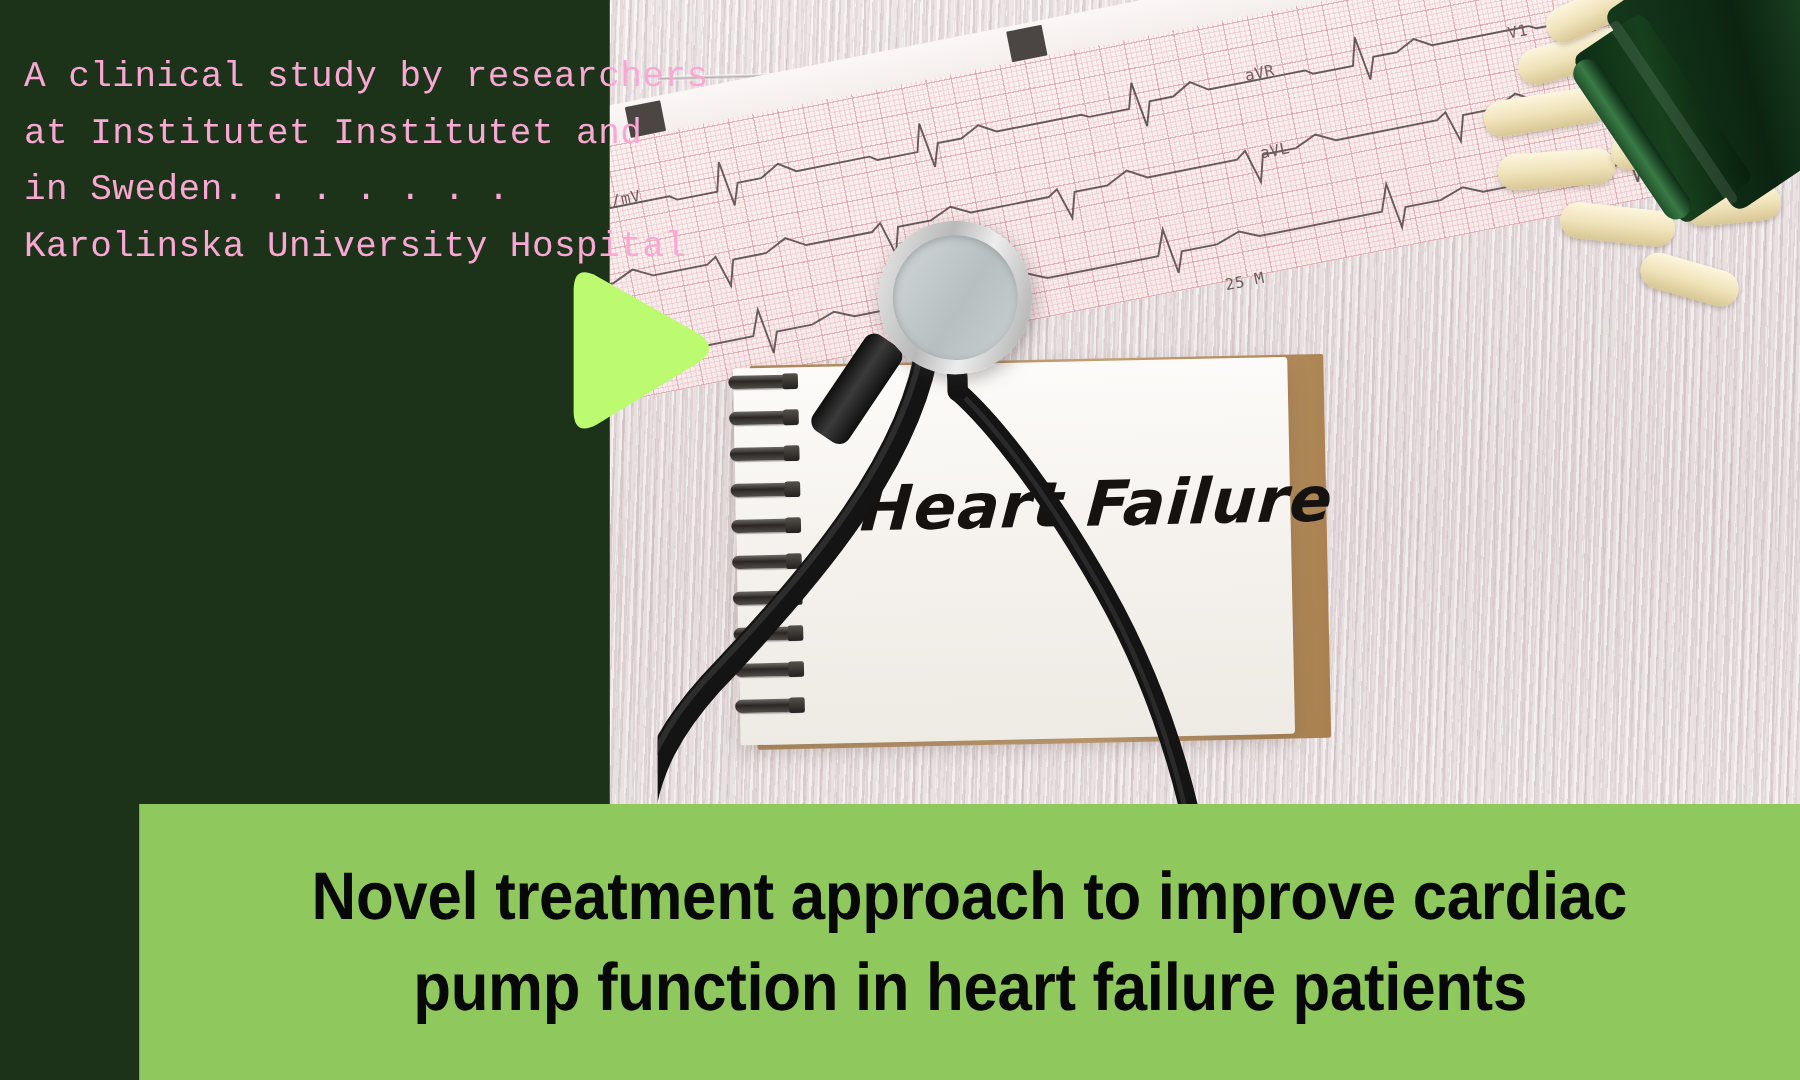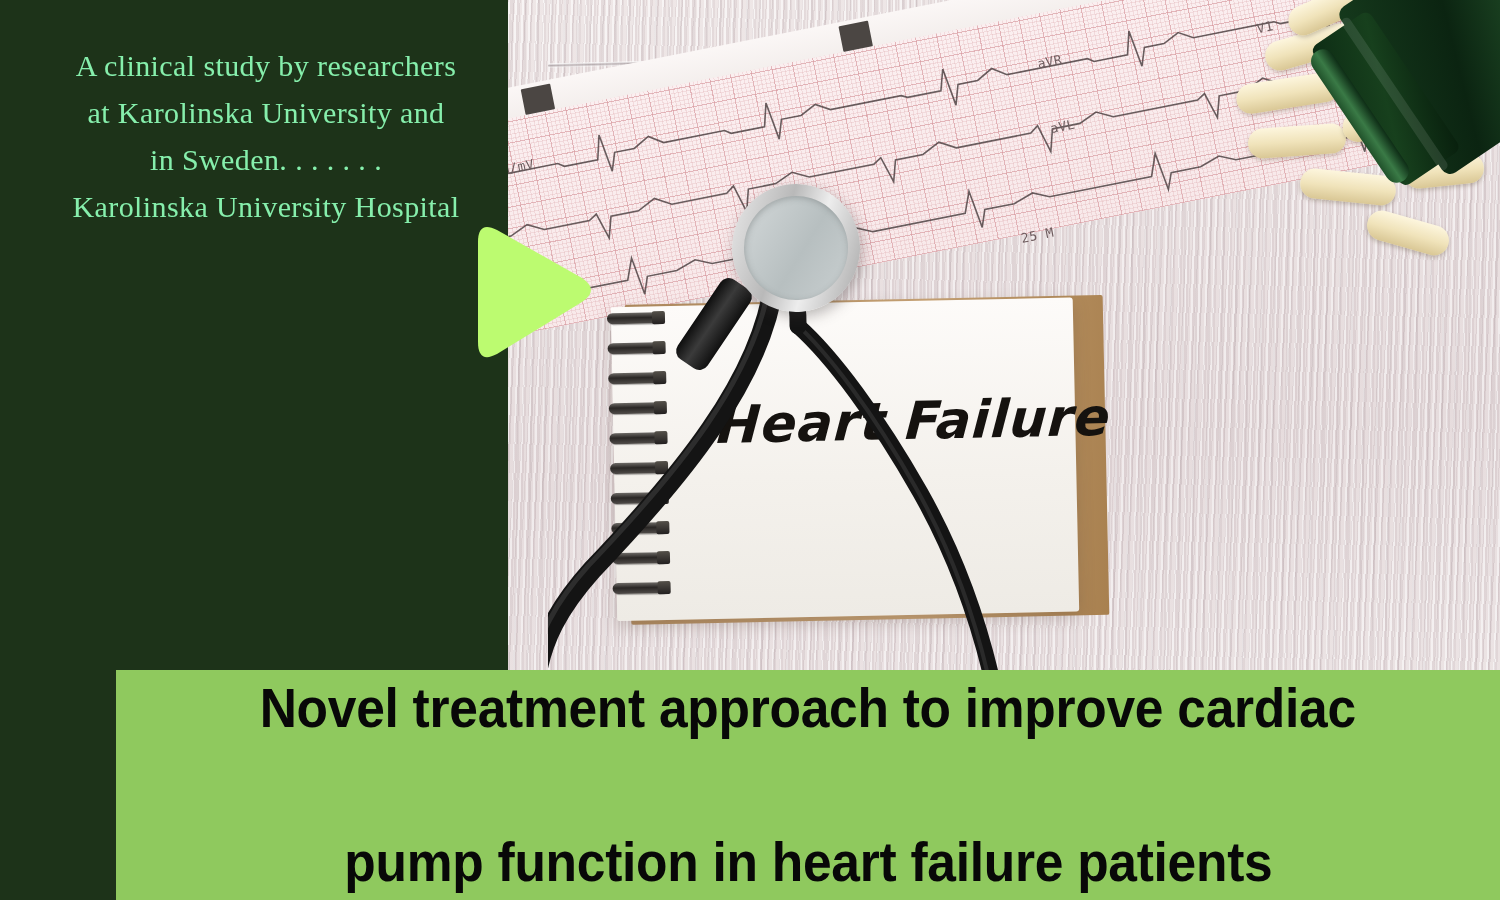--- a/index.html
+++ b/index.html
@@ -173,37 +173,37 @@
   .steth-tube { position:absolute; left:-40px; top:40px; width:560px; height:460px; }
   .steth-tube svg { width:100%; height:100%; display:block; }
 
   
   .panel {
     position:absolute; left:0; top:0; width:508px; height:900px;
     background:#1d3319;
   }
   .panel-text {
     position:absolute; left:20px; top:42px; width:492px;
-    color:#86efac; font-family:Liberation Serif, serif;
-    font-size:30px; line-height:47px; letter-spacing:.4px;text-align:center;
+    color:#f9a8d4; font-family:Liberation Mono, monospace;
+    font-size:30px; line-height:47px; letter-spacing:.4px;
   }
   .panel-text .ln { display:block; white-space:nowrap; }
 
   
   .play {
     position:absolute; left:464px; top:216px; width:130px; height:152px;
   }
   .play svg { width:100%; height:100%; display:block; }
 
   
   .banner {
     position:absolute; left:116px; top:670px; width:1384px; height:230px;
     background:#8fc95e;
     display:flex; flex-direction:column;
-    align-items:center; justify-content:space-between;
+    align-items:center; justify-content:center;
   }
   .banner-line {
     color:#080808;
     font-family:"Liberation Sans Narrow","Liberation Sans", sans-serif;
     font-weight:700; font-size:56px; line-height:76px;
     letter-spacing:-.3px; text-align:center;
     transform:scaleX(.92); white-space:nowrap;
   }
 </style>
 </head>
@@ -328,21 +328,21 @@
         </svg>
       </div>
       <div class="steth-stem"></div>
       <div class="steth-head"></div>
     </div>
   </div>
 
   <div class="panel">
     <div class="panel-text">
       <span class="ln">A clinical study by researchers</span>
-      <span class="ln">at Karolinska University and</span>
+      <span class="ln">at Institutet Institutet and</span>
       <span class="ln">in Sweden. . . . . . .</span>
       <span class="ln">Karolinska University Hospital</span>
     </div>
   </div>
 
   <div class="play">
     <svg viewBox="0 0 130 152">
       <path d="M14 26 Q14 4 33 14 L118 62 Q136 74 118 86 L33 138 Q14 148 14 126 Z" fill="#bcfb70"></path>
     </svg>
   </div>

